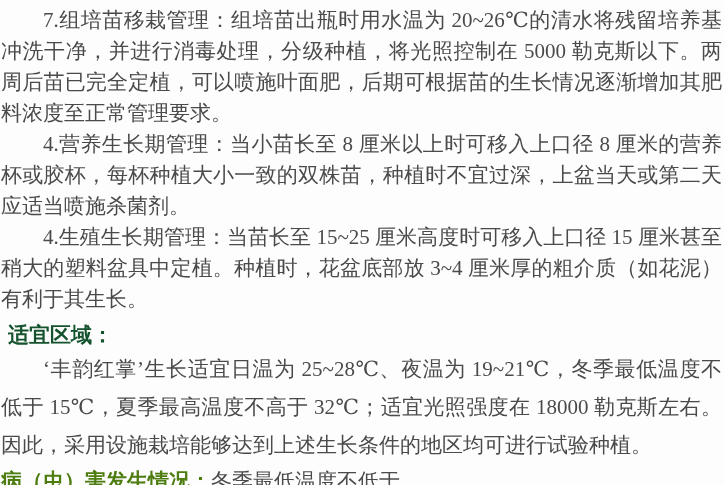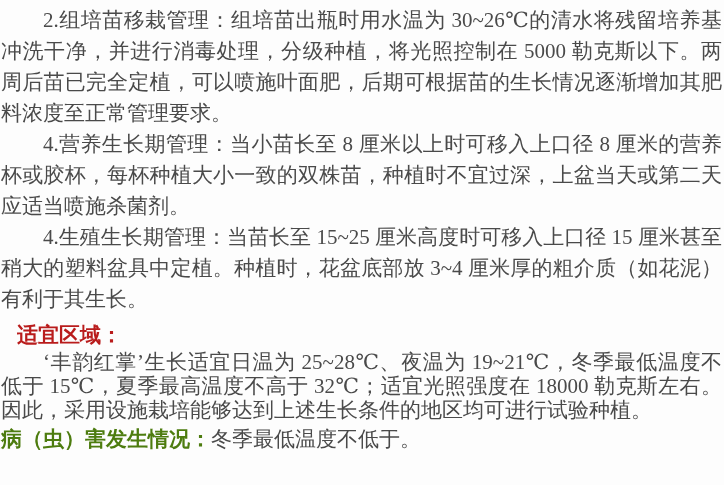--- a/index.html
+++ b/index.html
@@ -20,40 +20,40 @@
     line-height: 31px;
     color: #4a4a4a;
   }
   .para {
     margin: 0;
     text-align: justify;
     text-indent: 2em;
   }
   .para.sp-lg { }
   .para.sp-sm { margin-top: 2px; }
-  .para.wide { line-height: 24px; }
+  .para.wide { line-height: 38px; }
   .no-indent { text-indent: 0; }
   .red-heading {
-    margin: 4px 0 0 16px;
+    margin: 4px 0 0 7px;
     text-indent: 0;
-    color: #b91c1c;
+    color: #14532d;
     font-weight: bold;
     font-family: "Liberation Sans", "DejaVu Sans", sans-serif;
   }
   .inline-red {
     color: #4d7c0f;
     font-weight: bold;
     font-family: Liberation Mono, monospace;
   }
 </style>
 </head>
 <body>
 
 <div class="page">
-  <p class="para">2.组培苗移栽管理：组培苗出瓶时用水温为 30~26℃的清水将残留培养基冲洗干净，并进行消毒处理，分级种植，将光照控制在 5000 勒克斯以下。两周后苗已完全定植，可以喷施叶面肥，后期可根据苗的生长情况逐渐增加其肥料浓度至正常管理要求。</p>
+  <p class="para">7.组培苗移栽管理：组培苗出瓶时用水温为 20~26℃的清水将残留培养基冲洗干净，并进行消毒处理，分级种植，将光照控制在 5000 勒克斯以下。两周后苗已完全定植，可以喷施叶面肥，后期可根据苗的生长情况逐渐增加其肥料浓度至正常管理要求。</p>
 
   <p class="para">4.营养生长期管理：当小苗长至 8 厘米以上时可移入上口径 8 厘米的营养杯或胶杯，每杯种植大小一致的双株苗，种植时不宜过深，上盆当天或第二天应适当喷施杀菌剂。</p>
 
   <p class="para sp-lg">4.生殖生长期管理：当苗长至 15~25 厘米高度时可移入上口径 15 厘米甚至稍大的塑料盆具中定植。种植时，花盆底部放 3~4 厘米厚的粗介质（如花泥）有利于其生长。</p>
 
   <p class="red-heading">适宜区域：</p>
 
   <p class="para wide">‘丰韵红掌’生长适宜日温为 25~28℃、夜温为 19~21℃，冬季最低温度不低于 15℃，夏季最高温度不高于 32℃；适宜光照强度在 18000 勒克斯左右。因此，采用设施栽培能够达到上述生长条件的地区均可进行试验种植。</p>
 
   <p class="para no-indent sp-sm"><span class="inline-red">病（虫）害发生情况：</span><span>冬季最低温度不低于。</span></p>

